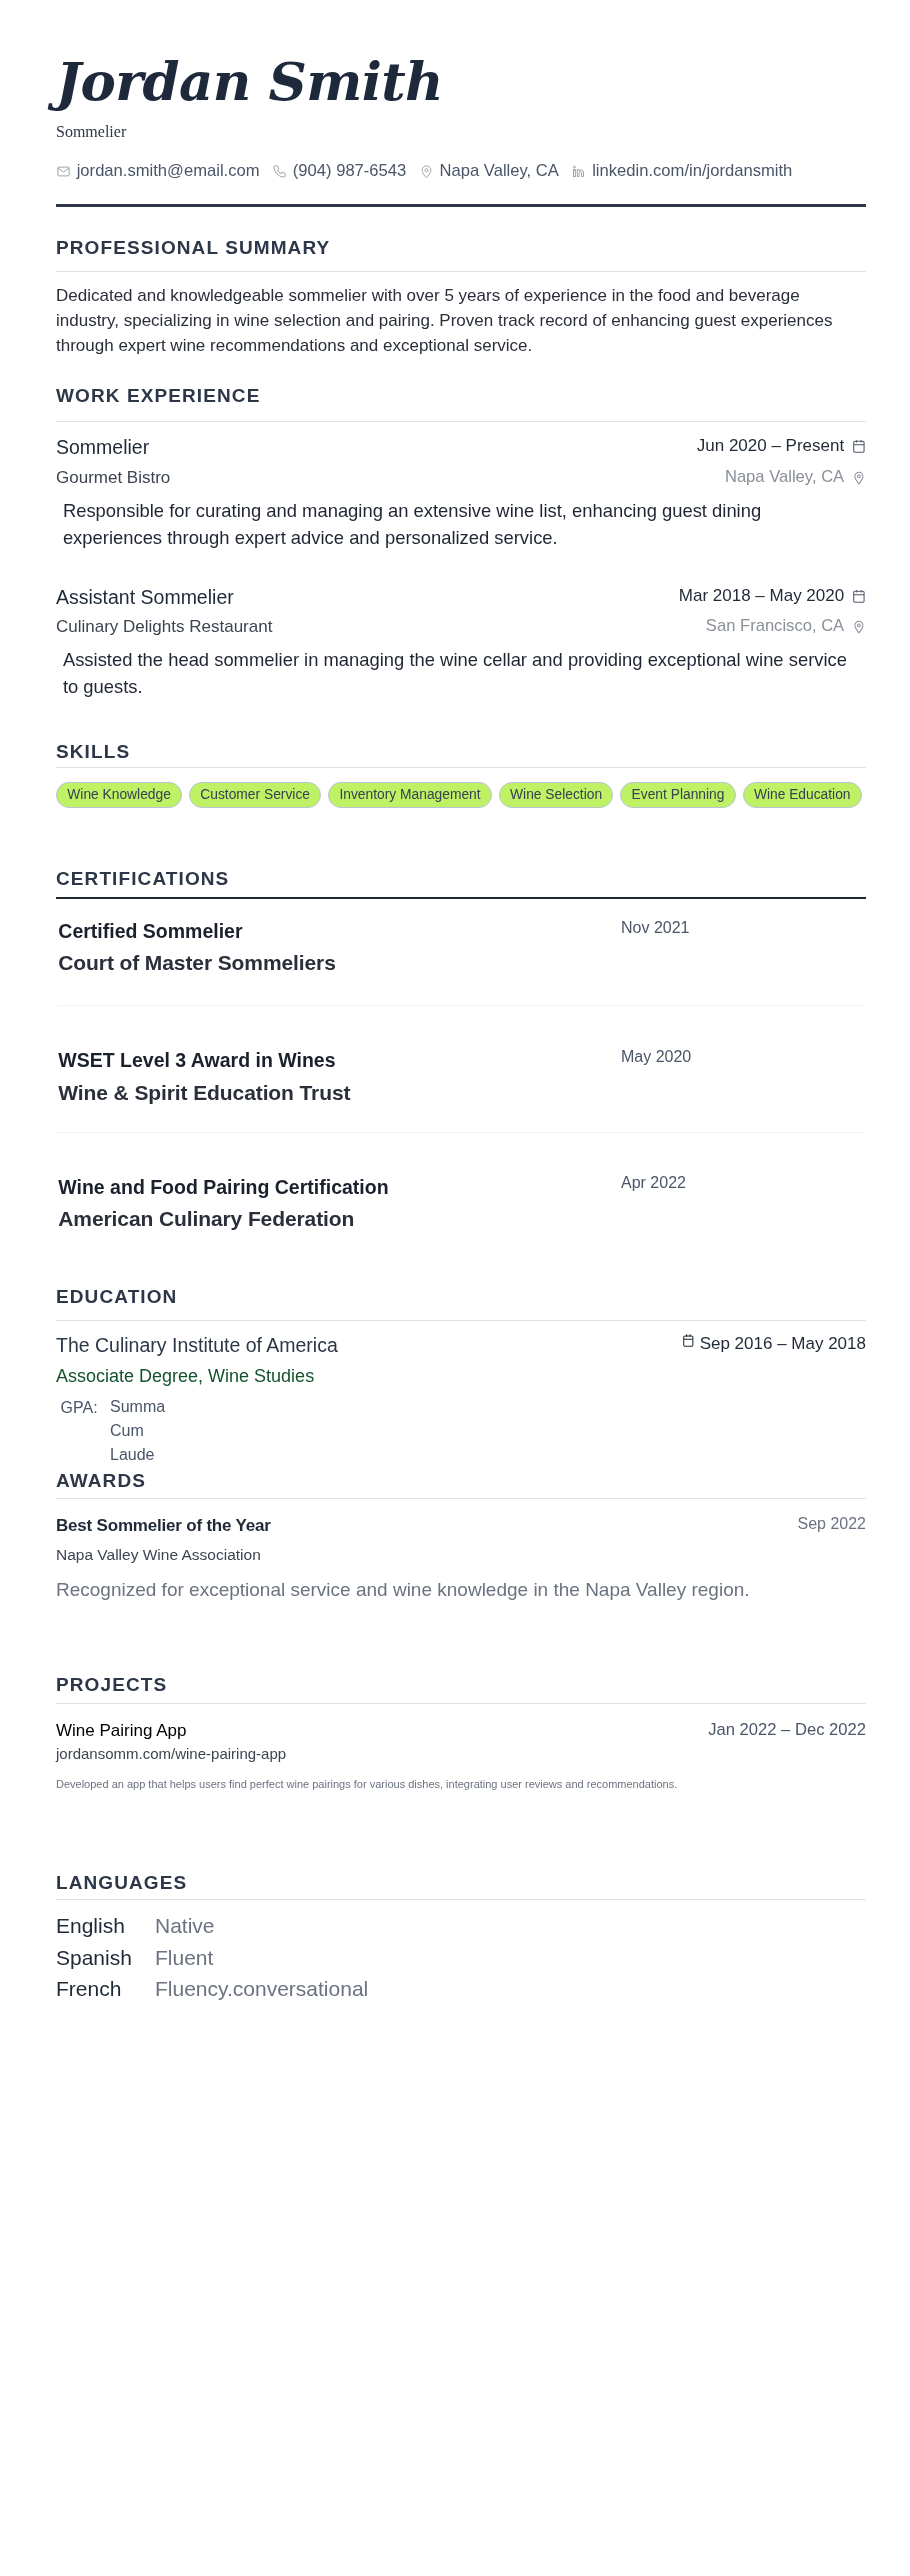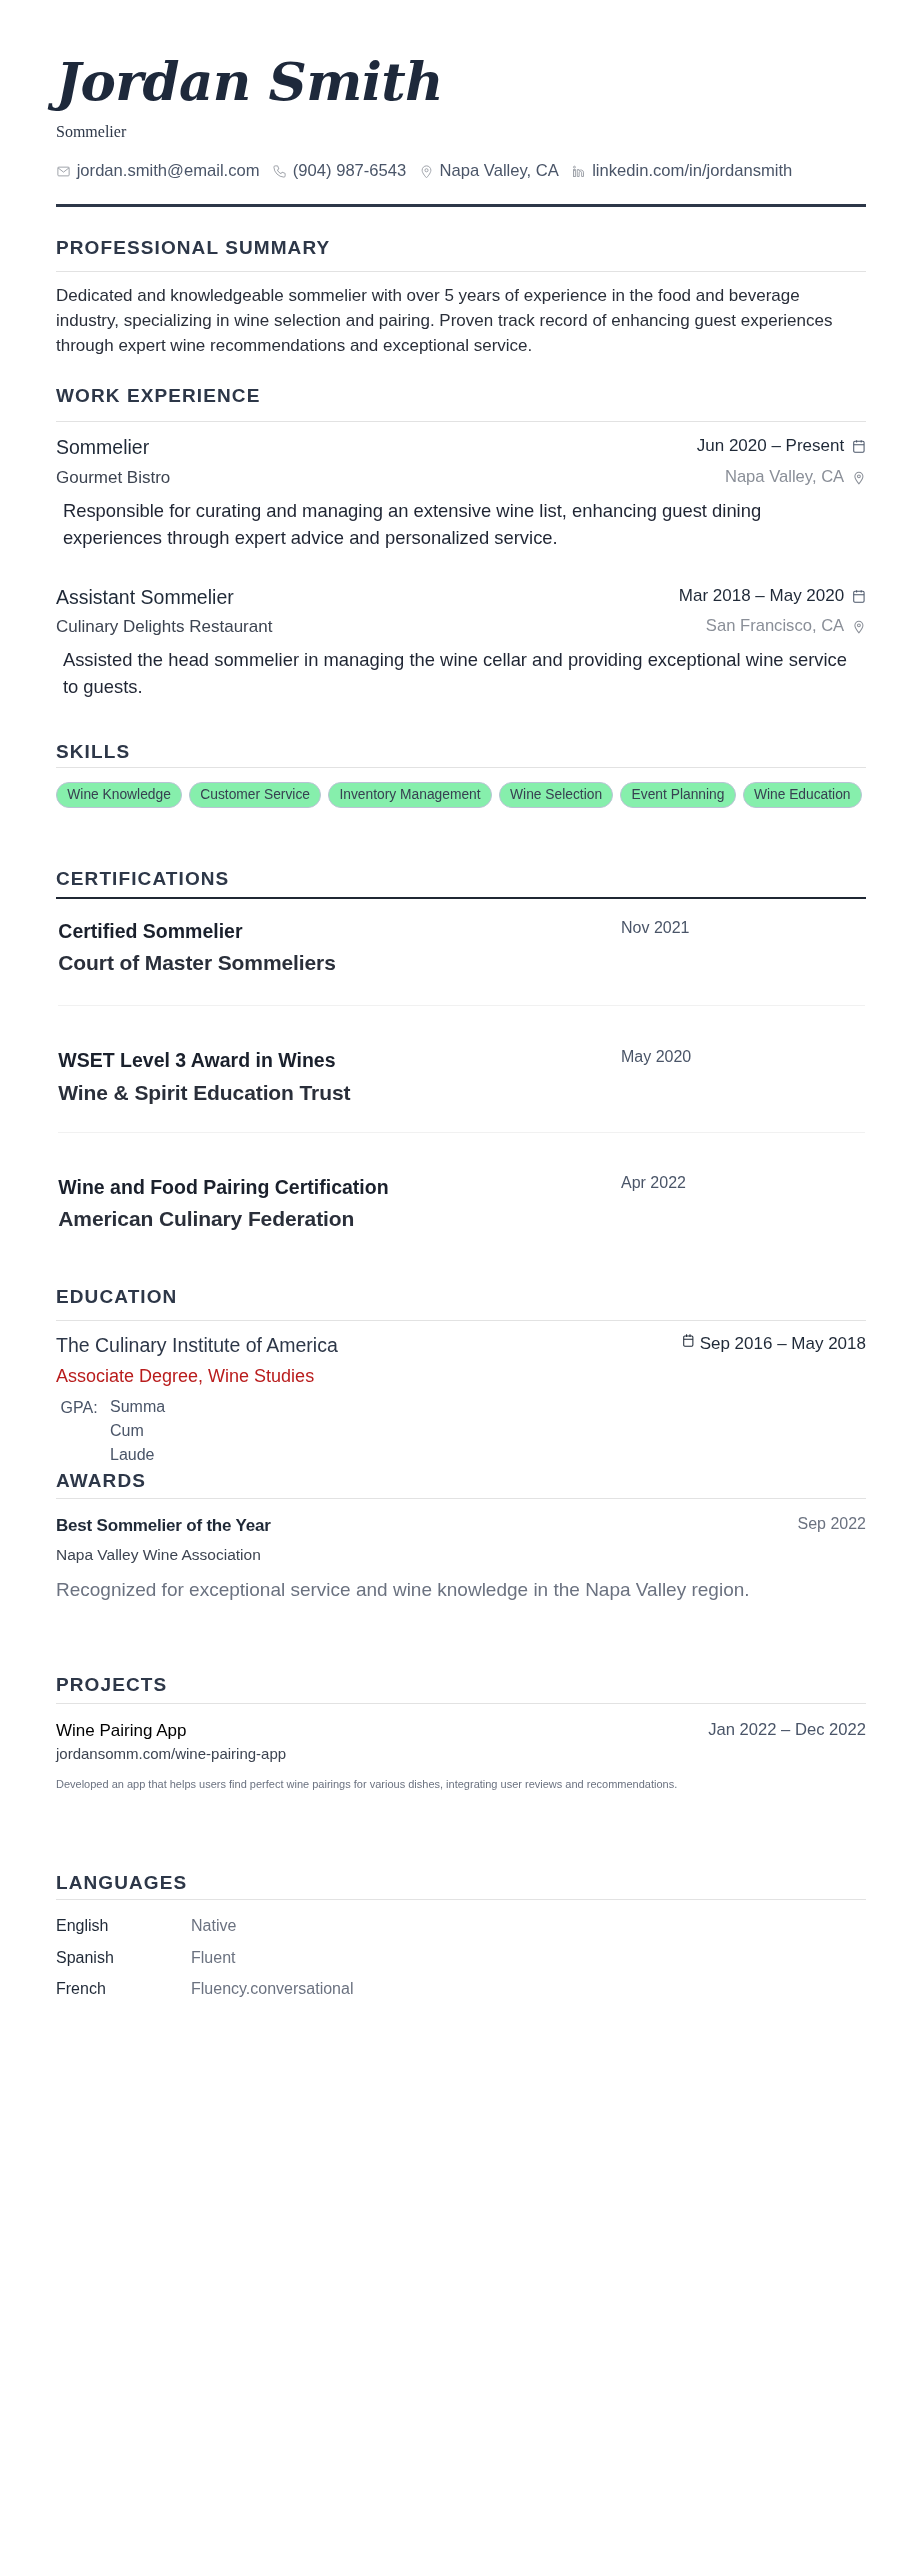--- a/index.html
+++ b/index.html
@@ -102,54 +102,54 @@
     .job-desc { position: absolute; left: 6.9px; width: 797px; font-size: 18.4px; line-height: 27px; color: #1f2533; }
     
     .pills {
       position: absolute; left: 0; width: 810px;
       display: flex; flex-wrap: wrap; gap: 8px 6.9px;
     }
     .pill {
       height: 26px;
       padding: 0 10.3px;
       border-radius: 13px;
-      background: #86efac;
+      background: #bef264;
       border: 1.1px solid #b9c3d5;
       font-size: 13.8px;
       line-height: 24px;
       color: #374151;
       white-space: nowrap;
     }
     
     .cert-name { position: absolute; left: 2.3px; font-size: 19.5px; font-weight: bold; line-height: 23px; color: #1a202c; }
     .cert-org { position: absolute; left: 2.3px; font-size: 21px; font-weight: bold; line-height: 22px; color: #2a2f3a; letter-spacing: -0.1px; }
     .cert-date { position: absolute; left: 565px; font-size: 16px; line-height: 19.5px; color: #4a5568; }
     .cert-rule { position: absolute; left: 2.3px; width: 807px; height: 1.1px; background: #f1f1f1; }
     
     .edu-school { position: absolute; left: 0; font-size: 19.5px; line-height: 23px; color: #2d3748; }
-    .edu-degree { position: absolute; left: 0; font-size: 18px; line-height: 22px; color: #b91c1c; text-align: right; }
+    .edu-degree { position: absolute; left: 0; font-size: 18px; line-height: 22px; color: #14532d; text-align: right; }
     .edu-date {
       position: absolute; right: 0; font-size: 17px; line-height: 22px; color: #1f2937;
       display: flex; align-items: flex-start; gap: 4.6px;
     }
     .edu-date svg { width: 12.6px; height: 15px; }
     .gpa-label { position: absolute; left: 4.6px; font-size: 16px; line-height: 23px; color: #4a5568; }
     .gpa-value { position: absolute; left: 54px; font-size: 16px; line-height: 24px; color: #4a5568; width: 69px; }
     
     .award-title { position: absolute; left: 0; font-size: 17px; font-weight: bold; line-height: 22px; color: #1f2937; letter-spacing: -0.2px; }
     .award-org { position: absolute; left: 0; font-size: 15.5px; line-height: 20.6px; color: #3d4451; }
     .award-date { position: absolute; right: 0; font-size: 16px; line-height: 20.6px; color: #6b7280; }
     .award-desc { position: absolute; left: 0; font-size: 19px; line-height: 24px; color: #6b7280; }
     
     .proj-title { position: absolute; left: 0; font-size: 17px; line-height: 22px; color: #000000; }
     .proj-link { position: absolute; left: 0; font-size: 15px; line-height: 19.5px; color: #3d4451; text-decoration: none; }
     .proj-date { position: absolute; right: 0; font-size: 16.6px; line-height: 22px; color: #4a5568; }
     .proj-desc { position: absolute; left: 0; width: 810px; font-size: 11px; line-height: 23.5px; color: #6b7280; }
     
-    .lang-row { position: absolute; left: 0; display: flex; font-size: 16px; line-height: 23px; gap: 36px; }
+    .lang-row { position: absolute; left: 0; display: flex; font-size: 21px; line-height: 23px; }
     .lang-name { width: 99px; color: #1f2937; }
     .lang-level { color: #6b7280; }
   </style>
 </head>
 <body>
 
 <div class="page">
 
   <h1 class="name">Jordan Smith</h1>
   <div class="title">Sommelier</div>

